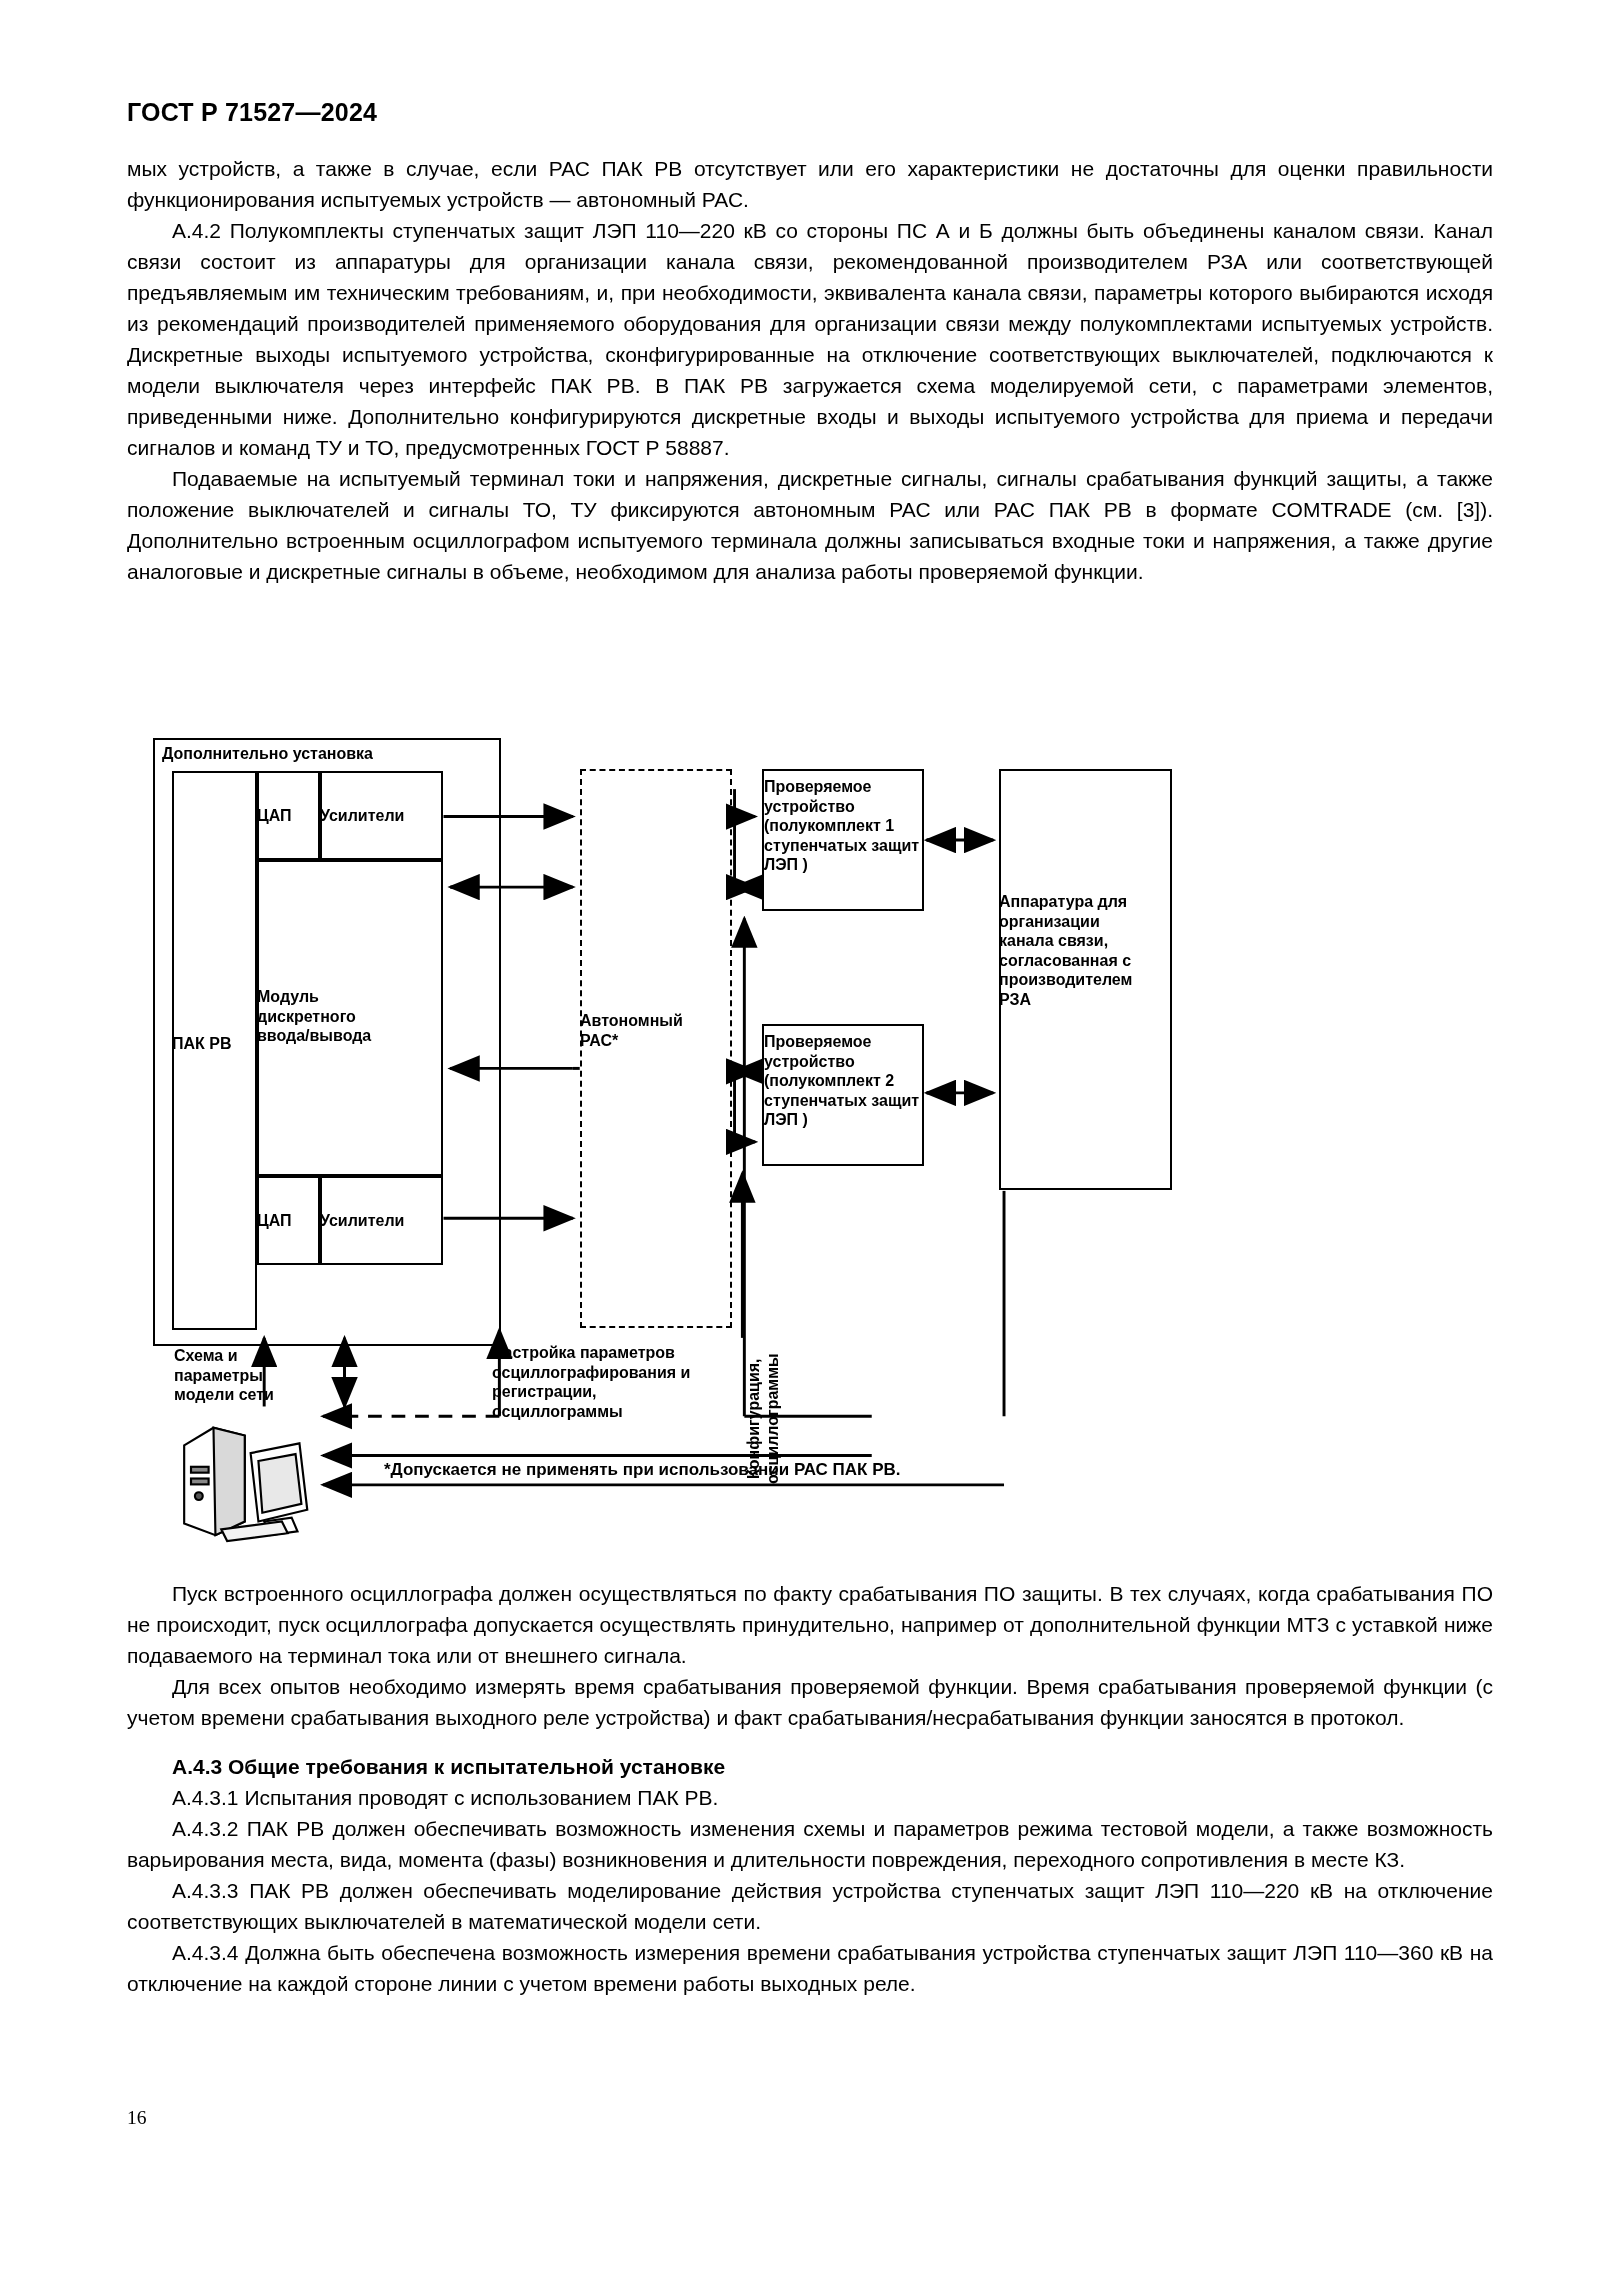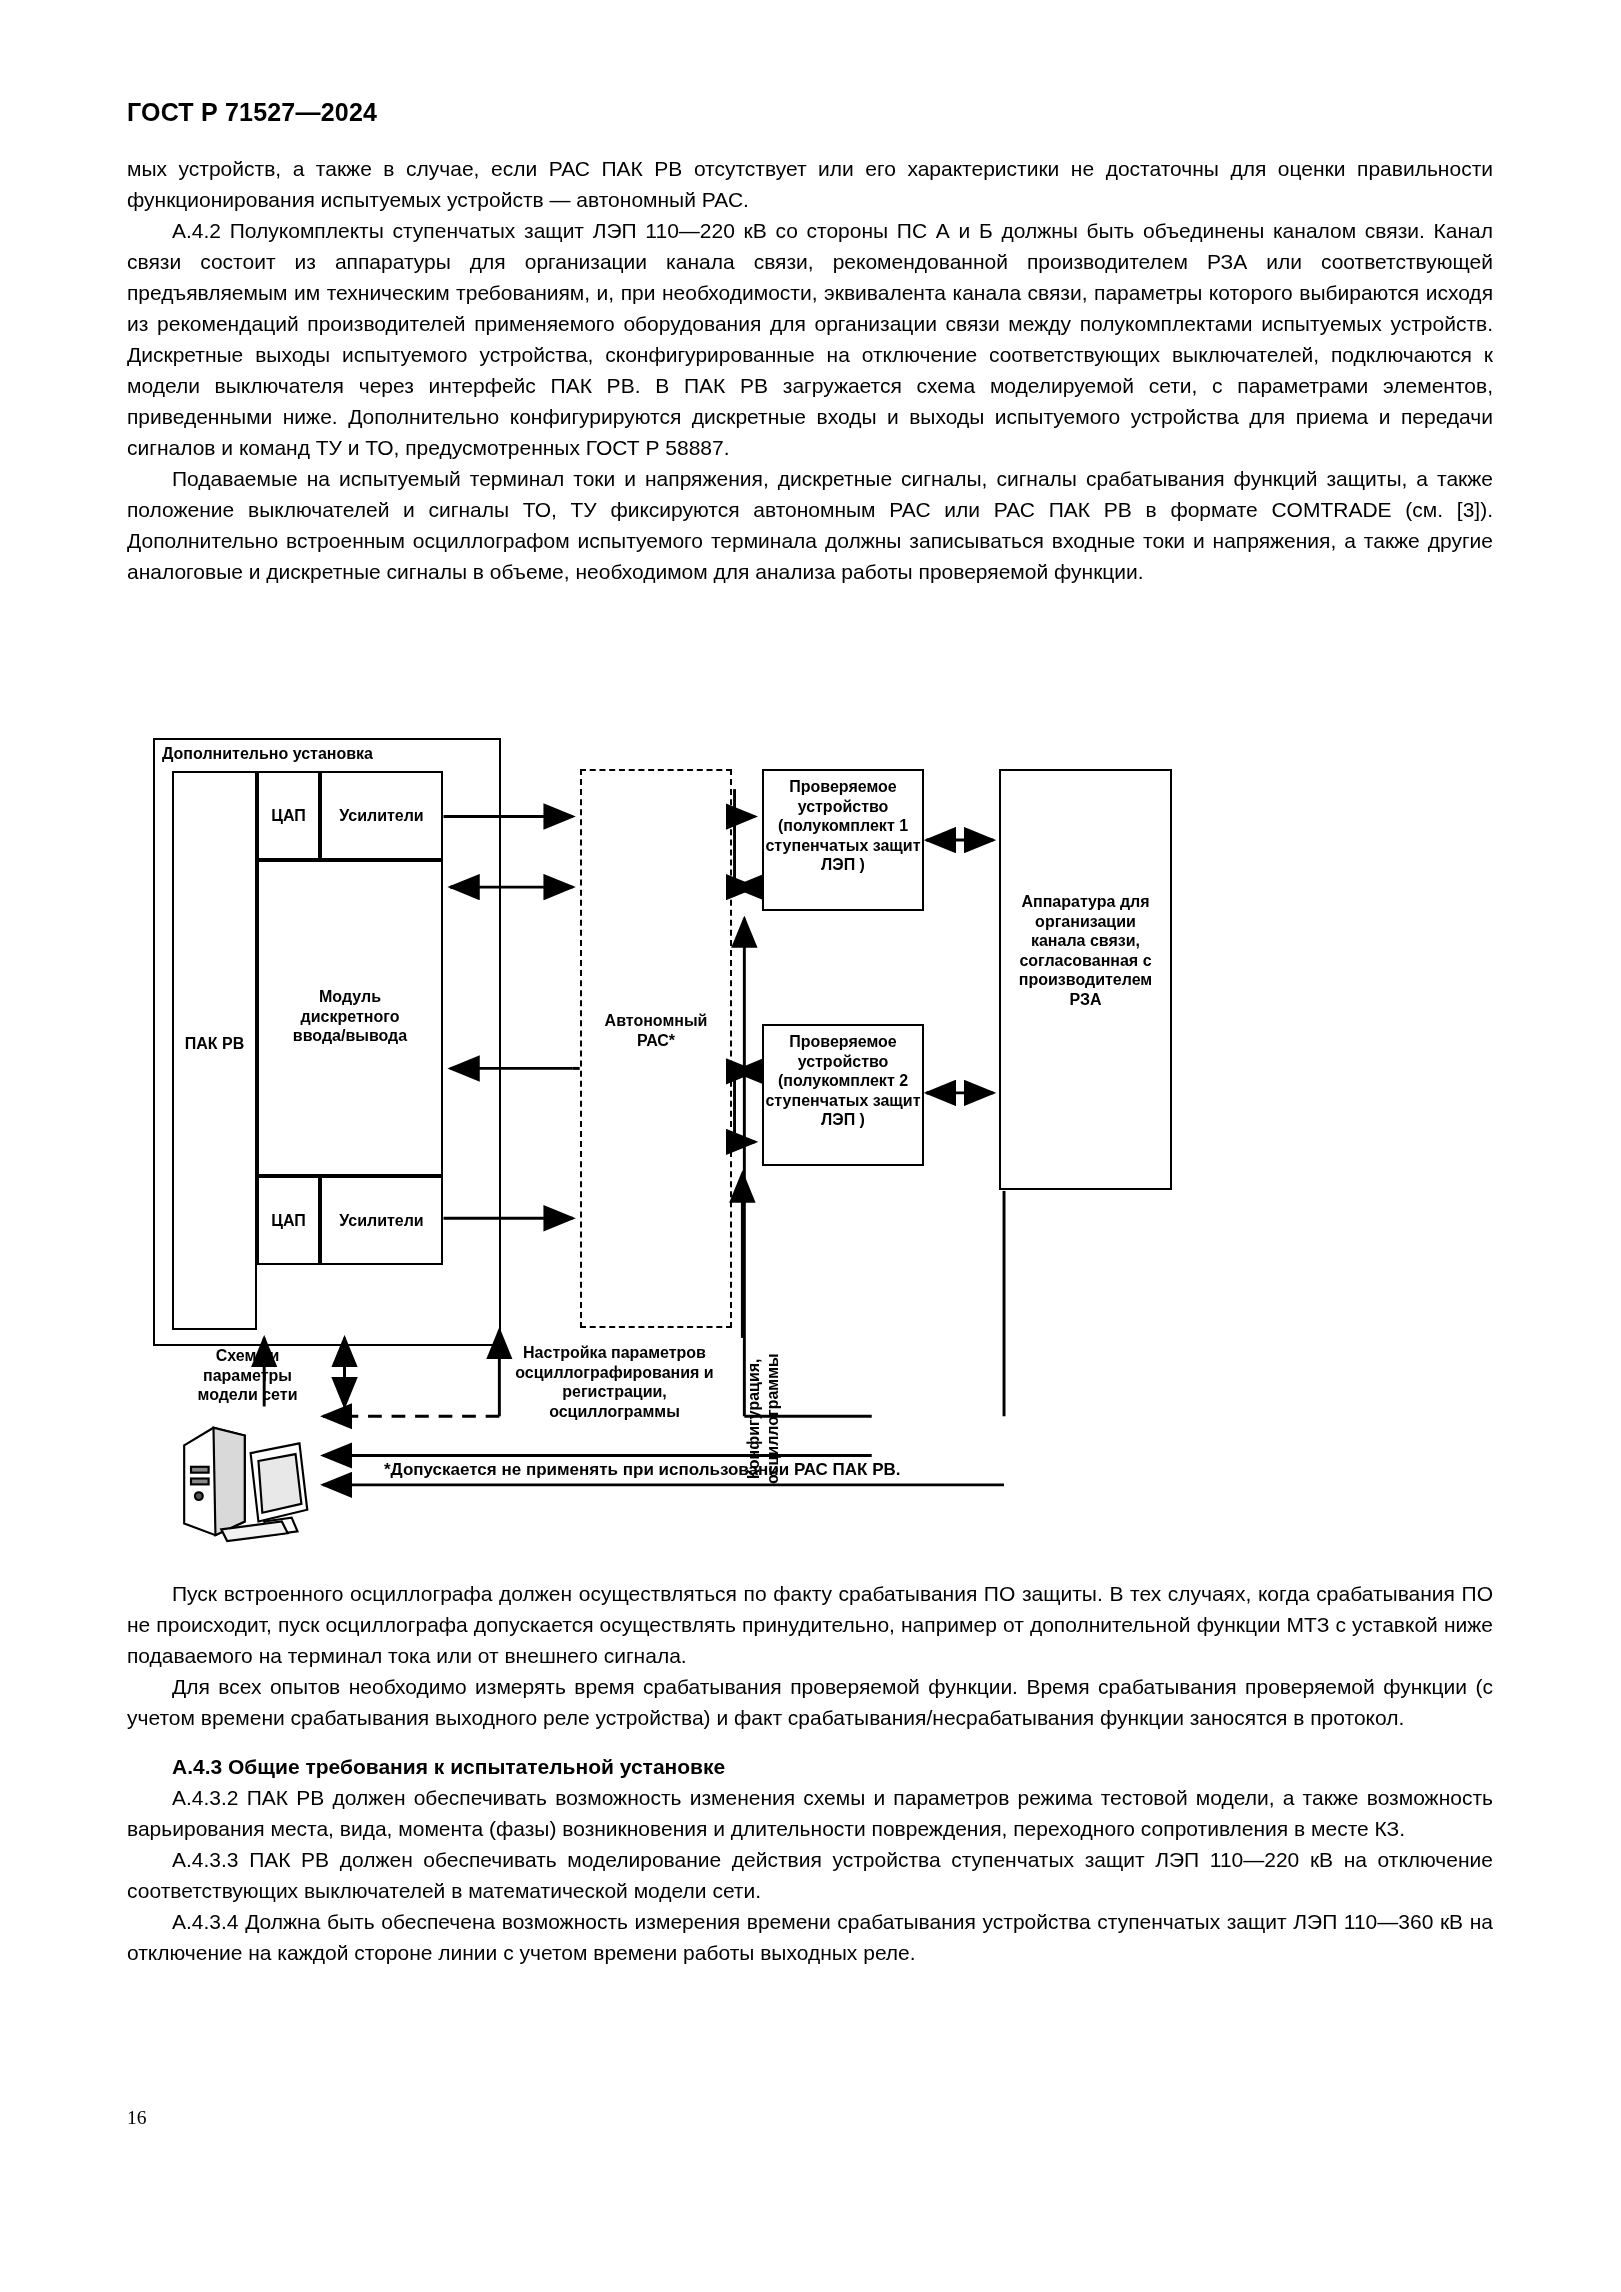--- a/index.html
+++ b/index.html
@@ -83,21 +83,21 @@
   }
   .fig-box.thin { border-width: 2px; }
   .fig-box.dashed {
     border: 2.9px dashed #000;
   }
   .lbl {
     position: absolute;
     font-size: 16px;
     font-weight: bold;
     line-height: 19.6px;
-    text-align: center;
+    text-align: left;
     white-space: pre-line;
   }
   .lbl-left { text-align: left; }
   .vert {
     position: absolute;
     font-size: 16px;
     font-weight: bold;
     line-height: 18.6px;
     writing-mode: vertical-rl;
     transform: rotate(180deg);
@@ -268,20 +268,21 @@
         <polygon points="48,116 110,108 116,120 54,128" fill="#f2f2f2"></polygon>
       </g>
     </svg>
   </div>
 
 
   <div class="body-text blk-2">
     <p class="ind">Пуск встроенного осциллографа должен осуществляться по факту срабатывания ПО защиты. В тех случаях, когда срабатывания ПО не происходит, пуск осциллографа допускается осуществлять принудительно, например от дополнительной функции МТЗ с уставкой ниже подаваемого на терминал тока или от внешнего сигнала.</p>
     <p class="ind">Для всех опытов необходимо измерять время срабатывания проверяемой функции. Время срабатывания проверяемой функции (с учетом времени срабатывания выходного реле устройства) и факт срабатывания/несрабатывания функции заносятся в протокол.</p>
     <p class="sec-head">А.4.3  Общие требования к испытательной установке</p>
+    <p class="ind">А.4.3.1  Испытания проводят с использованием ПАК РВ.</p>
     <p class="ind">А.4.3.2  ПАК РВ должен обеспечивать возможность изменения схемы и параметров режима тестовой модели, а также возможность варьирования места, вида, момента (фазы) возникновения и длительности повреждения, переходного сопротивления в месте КЗ.</p>
     <p class="ind">А.4.3.3 ПАК РВ должен обеспечивать моделирование действия устройства ступенчатых защит ЛЭП 110—220 кВ на отключение соответствующих выключателей в математической модели сети.</p>
     <p class="ind">А.4.3.4  Должна быть обеспечена возможность измерения времени срабатывания устройства ступенчатых защит ЛЭП 110—360 кВ на отключение на каждой стороне линии с учетом времени работы выходных реле.</p>
   </div>
 
   <div class="page-num">16</div>
 
 </div>
 
 

